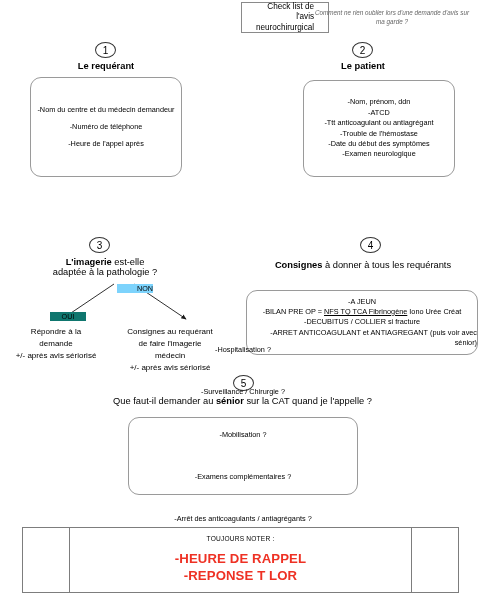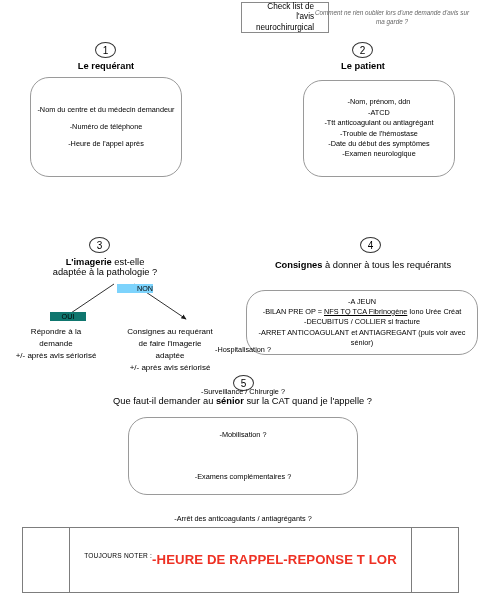--- a/index.html
+++ b/index.html
@@ -54,28 +54,28 @@
   .section-heading {
     text-align: center;
     font-size: 9.3px;
     font-weight: bold;
   }
   .heading-regular { font-weight: normal; }
 
   
   .round-box {
     border: 1px solid #9a9a9a;
-    border-radius: 19px;
+    border-radius: 11px;
     background: #fff;
     box-sizing: border-box;
     display: flex;
     flex-direction: column;
     align-items: center;
     justify-content: center;
-    text-align: center;
+    text-align: right;
   }
   .round-box .line {
     font-size: 7.3px;
     line-height: 1.42;
   }
   .gap-list .line { margin: 3.4px 0; }
   .tight-list .line { margin: 0; }
 
   
   .branch-label {
@@ -96,21 +96,21 @@
     background: #fff;
     display: flex;
     box-sizing: border-box;
   }
   .tbl-col-side { width: 46px; }
   .tbl-col-mid {
     flex: 1;
     border-left: 1.4px solid #7d7d7d;
     border-right: 1.4px solid #7d7d7d;
     display: flex;
-    flex-direction: row;
+    flex-direction: column;
     align-items: center;
     justify-content: center;
     text-align: center;
   }
   #always-note {
     font-size: 6.6px;
     letter-spacing: 0.2px;
     margin-bottom: 9px;
   }
   .red-line {
@@ -169,21 +169,21 @@
 <div class="abs branch-label" style="left:117px; top:284px; width:36px; background:#7dd3fc;text-align:right;">NON</div>
 
 <div class="abs branch-text" style="left:6px; top:326px; width:100px;">
   <div>Répondre à la</div>
   <div>demande</div>
   <div>+/- après avis sériorisé</div>
 </div>
 <div class="abs branch-text" style="left:110px; top:326px; width:120px;">
   <div>Consignes au requérant</div>
   <div>de faire l'imagerie</div>
-  <div>adaptée</div>
+  <div>médecin</div>
   <div>+/- après avis sériorisé</div>
 </div>
 
 <div class="abs step-circle" style="left:360px; top:237px;">4</div>
 <div class="abs section-heading" style="left:248px; top:260px; width:230px;">
   <span>Consignes</span><span class="heading-regular"> à donner à tous les requérants</span>
 </div>
 <div class="abs round-box tight-list" style="left:246px; top:290px; width:232px; height:65px;">
   <div class="line">-A JEUN</div>
   <div class="line">-BILAN PRE OP = <u>NFS TQ TCA Fibrinogène</u> Iono Urée Créat</div>

